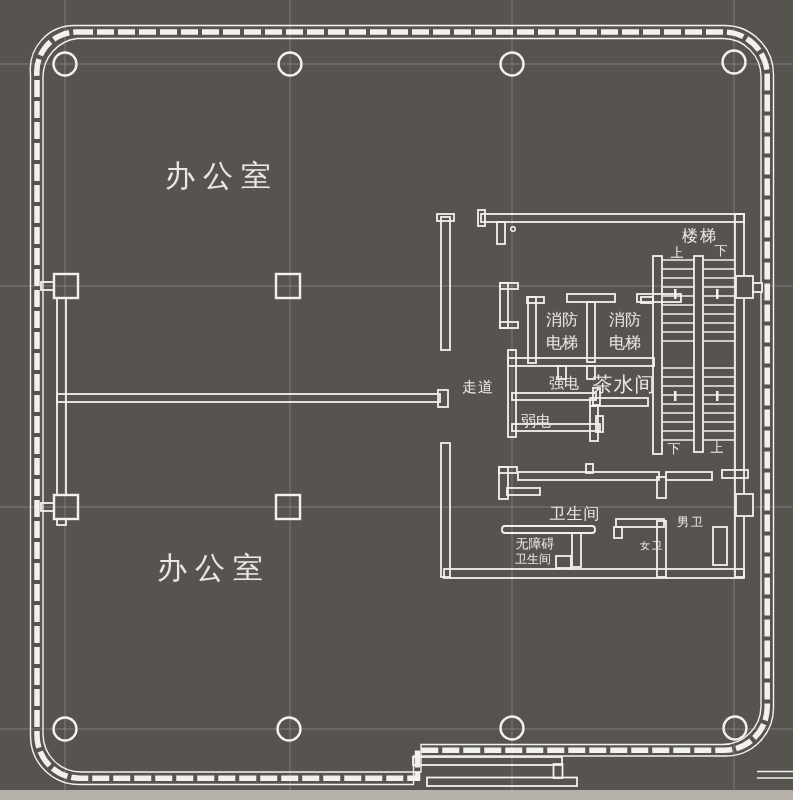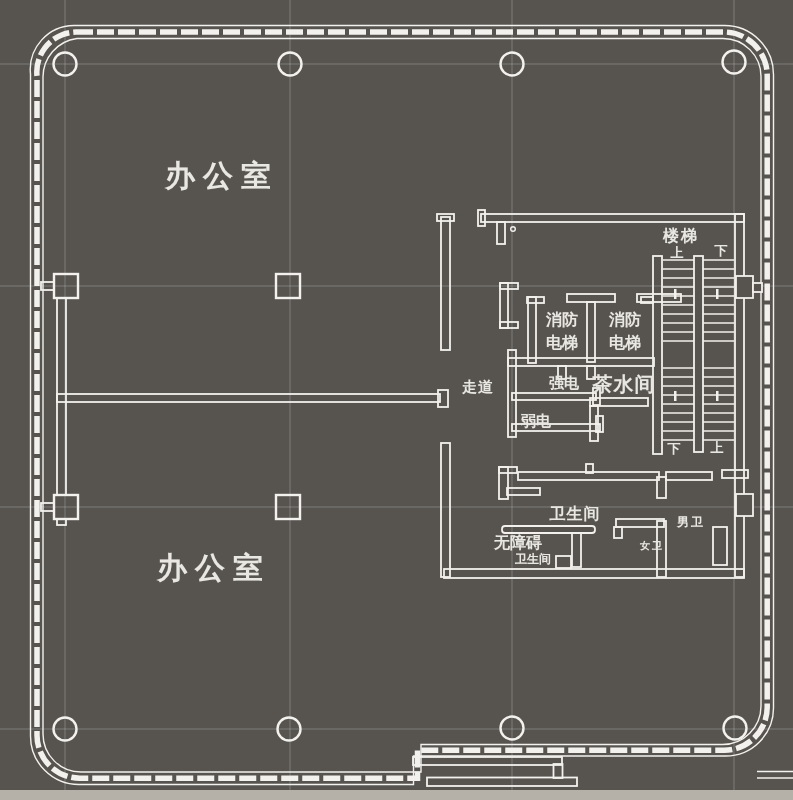--- a/index.html
+++ b/index.html
@@ -5,21 +5,21 @@
   :root{
     --bg:#575450;
     --wall:#f3f1ed;
     --grid:rgba(255,255,255,0.24);
     --label:#e9e7e2;
     --strip:#b5b0a8;
   }
   html,body{margin:0;padding:0;background:#2e2c2a;}
   .stage{
     position:relative;width:793px;height:800px;background:var(--bg);
-    overflow:hidden;font-family:"Liberation Sans","DejaVu Sans",sans-serif;font-weight:bold;
+    overflow:hidden;font-family:"Liberation Sans","DejaVu Sans",sans-serif;
   }
   svg .w{stroke:var(--wall);fill:none;stroke-width:1.8;}
   svg .wb{stroke:var(--wall);fill:var(--bg);stroke-width:1.8;}
   svg .f{fill:var(--wall);stroke:none;}
   svg .g{stroke:var(--grid);stroke-width:1;}
   svg .tread{stroke:var(--wall);stroke-width:1.6;}
   svg .mid{stroke:var(--wall);fill:none;stroke-width:5.5;stroke-dasharray:17 4;}
   svg .thin{stroke:var(--wall);stroke-width:1.4;fill:none;}
   .lbl{
     position:absolute;transform:translate(-50%,-50%);
@@ -172,36 +172,36 @@
       <rect class="wb" x="556" y="556" width="15" height="12"></rect>
       <rect class="w" x="713" y="527" width="14" height="38"></rect>
       <rect class="w" x="444" y="569" width="300" height="9"></rect>
     </g>
   </svg>
 
   
   <div class="lbl" style="left:222px;top:176px;font-size:30px;letter-spacing:8px">办公室</div>
   <div class="lbl" style="left:214px;top:568px;font-size:30px;letter-spacing:8px">办公室</div>
 
-  <div class="lbl" style="left:681px;top:236px;font-size:16px;letter-spacing:2px">楼梯</div>
+  <div class="lbl" style="left:700px;top:236px;font-size:16px;letter-spacing:2px">楼梯</div>
   <div class="lbl" style="left:677px;top:252px;font-size:13px">上</div>
   <div class="lbl" style="left:721px;top:250px;font-size:13px">下</div>
   <div class="lbl" style="left:674px;top:448px;font-size:13px">下</div>
   <div class="lbl" style="left:717px;top:447px;font-size:13px">上</div>
 
   <div class="lbl" style="left:562px;top:320px;font-size:16px">消防</div>
   <div class="lbl" style="left:562px;top:343px;font-size:16px">电梯</div>
   <div class="lbl" style="left:625px;top:320px;font-size:16px">消防</div>
   <div class="lbl" style="left:625px;top:343px;font-size:16px">电梯</div>
 
   <div class="lbl" style="left:564px;top:382px;font-size:15px">强电</div>
   <div class="lbl" style="left:536px;top:420px;font-size:15px">弱电</div>
   <div class="lbl" style="left:624px;top:384px;font-size:20px;letter-spacing:1px">茶水间</div>
   <div class="lbl" style="left:478px;top:386px;font-size:15px;letter-spacing:1px">走道</div>
 
   <div class="lbl" style="left:575px;top:514px;font-size:16px;letter-spacing:1px">卫生间</div>
-  <div class="lbl" style="left:518px;top:543px;font-size:16px">无障碍</div>
+  <div class="lbl" style="left:535px;top:543px;font-size:13px">无障碍</div>
   <div class="lbl" style="left:533px;top:559px;font-size:12px">卫生间</div>
   <div class="lbl" style="left:652px;top:546px;font-size:10px;letter-spacing:2px">女卫</div>
   <div class="lbl" style="left:691px;top:522px;font-size:12px;letter-spacing:2px">男卫</div>
 
   <div class="strip"></div>
 </div>
 
 </body></html>

